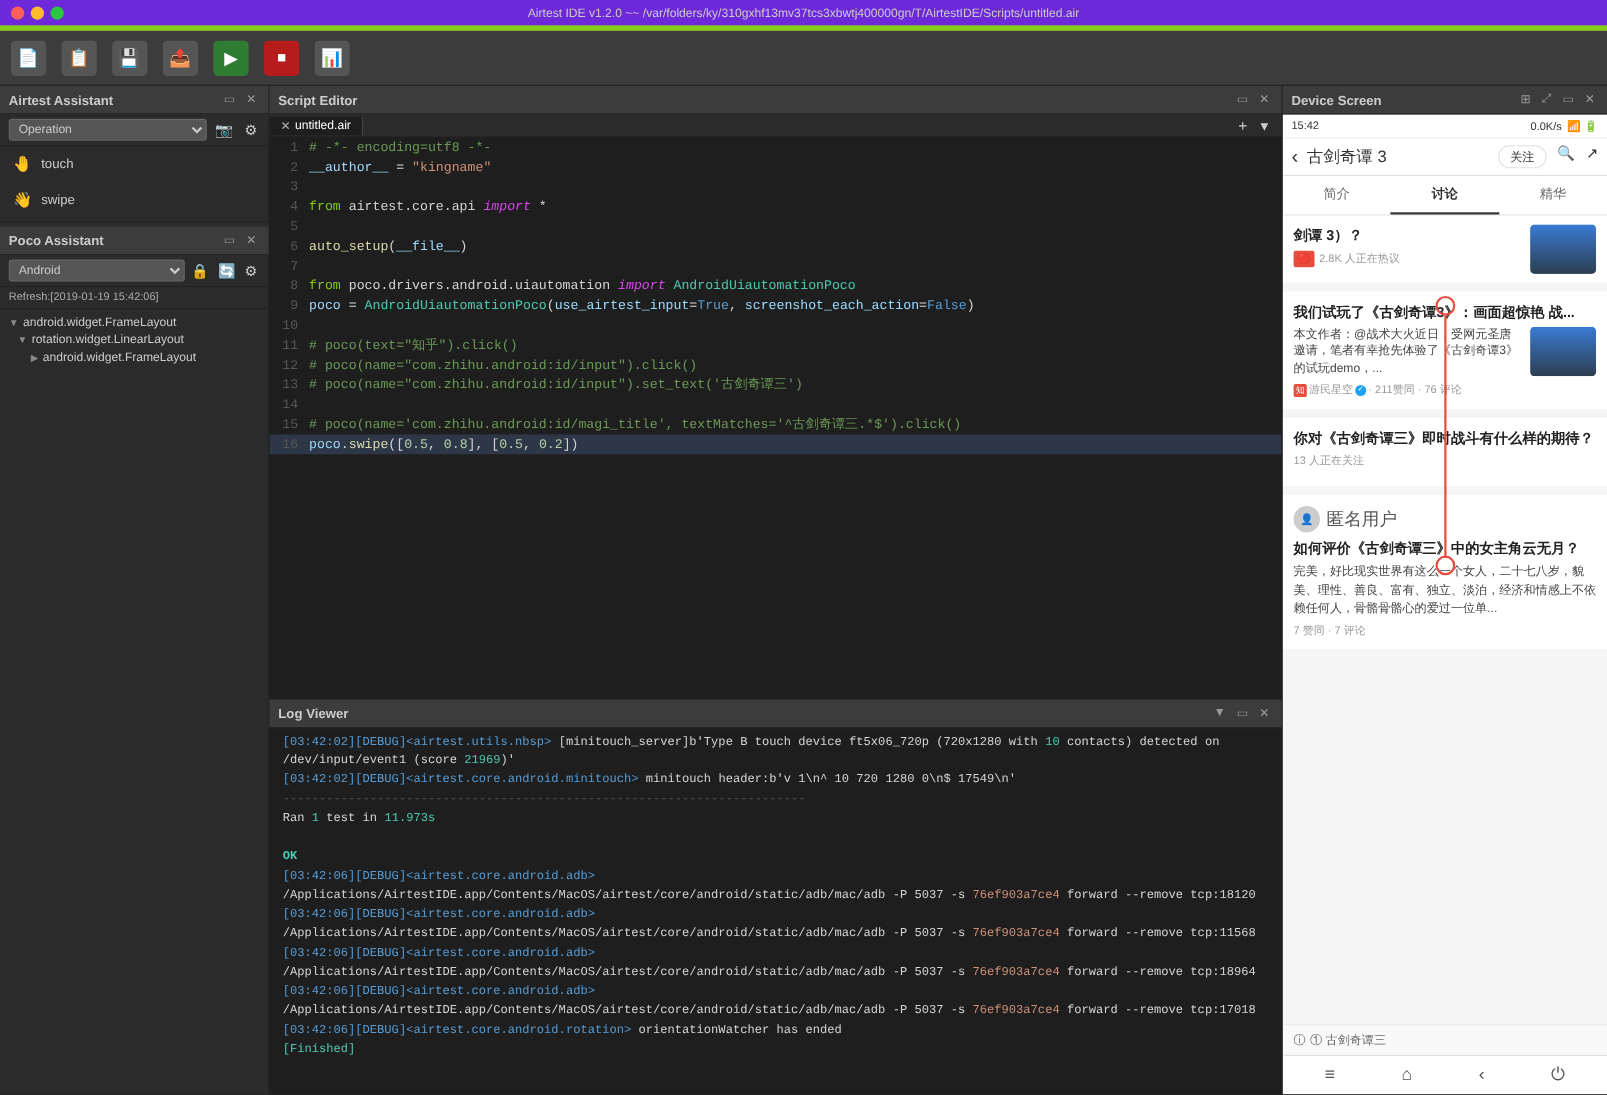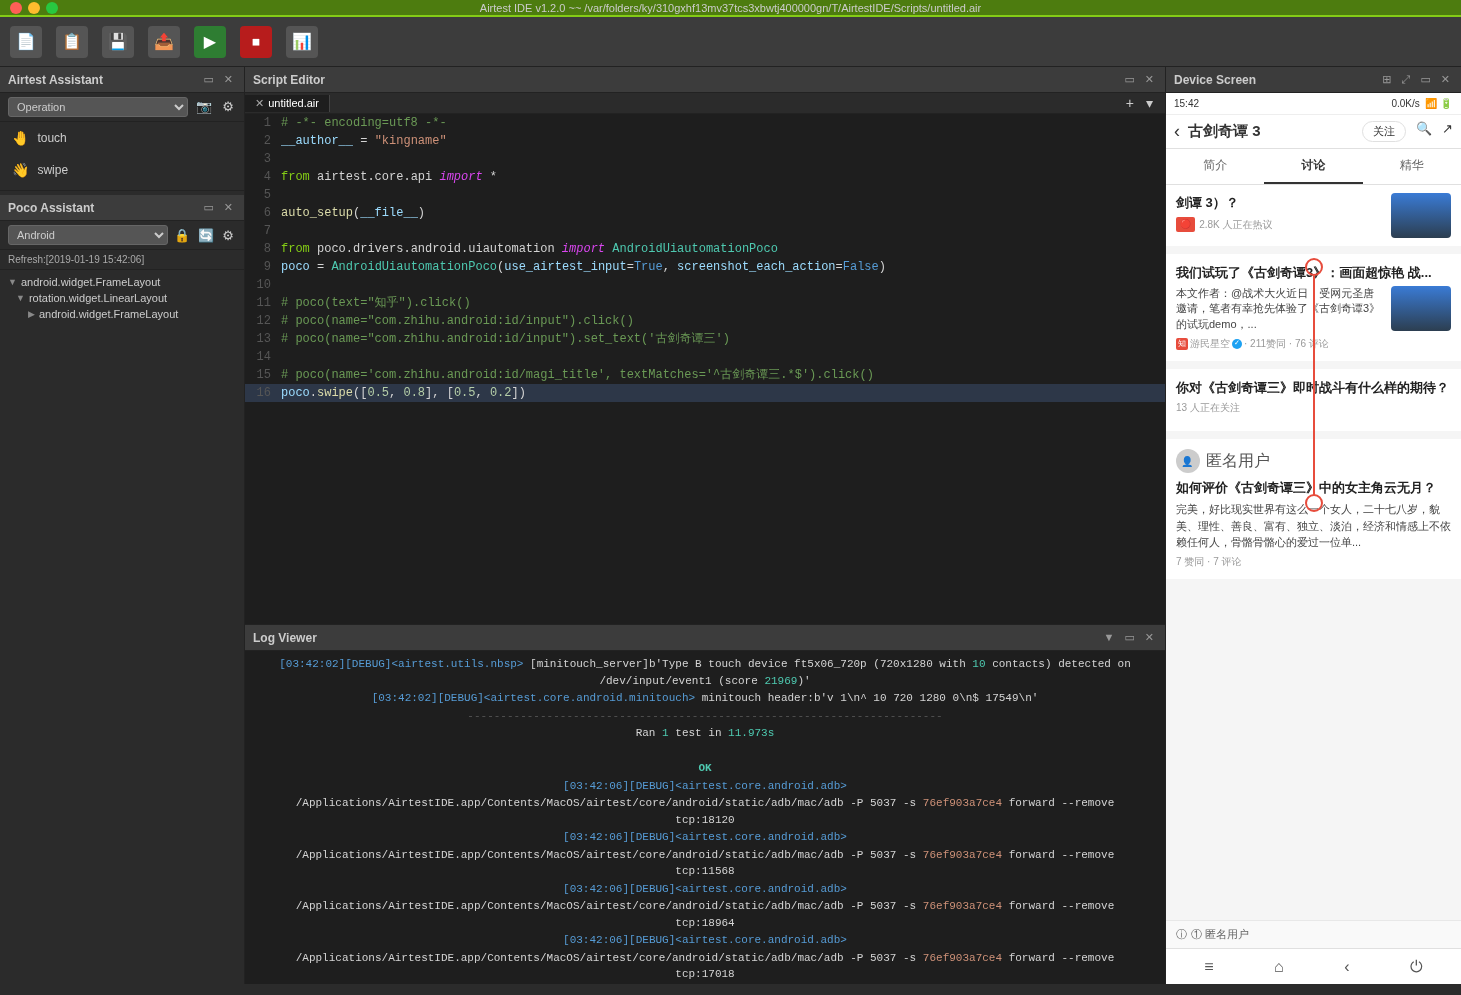--- a/index.html
+++ b/index.html
@@ -7,27 +7,27 @@
       font-family: -apple-system, BlinkMacSystemFont, 'Helvetica Neue', sans-serif;
       background: #2b2b2b;
       width: 1461px;
       height: 995px;
       overflow: hidden;
       font-size: 12px;
     }
 
     
     .title-bar {
-      background: #4d7c0f;
-      height: 17px;
+      background: #6d28d9;
+      height: 28px;
       display: flex;
       align-items: center;
       justify-content: center;
       position: relative;
-      border-bottom: 2px solid #84cc16;
+      border-bottom: 5px solid #84cc16;
     }
     .title-bar-buttons {
       position: absolute;
       left: 10px;
       display: flex;
       gap: 6px;
     }
     .tb-btn {
       width: 12px; height: 12px;
       border-radius: 50%;
@@ -97,20 +97,21 @@
     }
     .panel-icon-btn {
       color: #999;
       font-size: 11px;
       cursor: pointer;
       padding: 1px 3px;
     }
 
     .operation-row {
       display: flex;
+      align-items: center;
       padding: 4px 8px;
       gap: 6px;
       border-bottom: 1px solid #222;
     }
     .operation-select {
       background: #555;
       color: #ccc;
       border: 1px solid #666;
       border-radius: 3px;
       padding: 2px 4px;
@@ -295,21 +296,21 @@
       font-weight: 600;
     }
     .log-content {
       flex: 1;
       overflow-y: auto;
       padding: 4px 8px;
       font-family: 'Menlo', 'Monaco', 'Courier New', monospace;
       font-size: 11px;
       line-height: 1.5;
     }
-    .log-line { color: #d4d4d4; margin: 1px 16px; text-align: center; }
+    .log-line { color: #d4d4d4; margin: 1px 4px; }
     .log-debug { color: #569cd6; }
     .log-highlight { color: #ce9178; }
     .log-finished { color: #4ec9b0; }
     .log-separator { color: #555; }
     .log-ok { color: #4ec9b0; font-weight: bold; }
 
     
     .right-panel {
       width: 295px;
       background: #2b2b2b;
@@ -361,21 +362,21 @@
       border-bottom: 1px solid #eee;
     }
     .phone-nav-bar {
       display: flex;
       align-items: center;
       padding: 6px 8px;
       background: #fff;
       border-bottom: 1px solid #e0e0e0;
     }
     .phone-nav-back { color: #333; font-size: 18px; margin-right: 8px; cursor: pointer; }
-    .phone-nav-title { font-size: 15px; font-weight: 700; color: #333; flex: 1; }
+    .phone-nav-title { font-size: 15px; font-weight: 400; color: #333; flex: 1; }
     .phone-nav-actions { display: flex; gap: 10px; color: #333; font-size: 13px; }
     .phone-follow-btn {
       border: 1px solid #e0e0e0;
       border-radius: 12px;
       padding: 2px 10px;
       font-size: 11px;
       color: #333;
     }
 
     .phone-tabs {
@@ -872,21 +873,21 @@
             </div>
             <div class="phone-post-title">如何评价《古剑奇谭三》中的女主角云无月？</div>
             <div style="font-size:11px;color:#444;line-height:1.5;margin-bottom:4px;">完美，好比现实世界有这么一个女人，二十七八岁，貌美、理性、善良、富有、独立、淡泊，经济和情感上不依赖任何人，骨骼骨骼心的爱过一位单...</div>
             <div class="phone-post-footer">7 赞同 · 7 评论</div>
           </div>
 
         </div>
 
         <div class="phone-ask-bar">
           <span>ⓘ</span>
-          <span>① 匿名用户</span>
+          <span>① 古剑奇谭三</span>
         </div>
 
         <div class="phone-bottom-bar">
           <span class="phone-bottom-icon">≡</span>
           <span class="phone-bottom-icon">⌂</span>
           <span class="phone-bottom-icon">‹</span>
           <span class="phone-bottom-icon">⏻</span>
         </div>
 
       </div>

